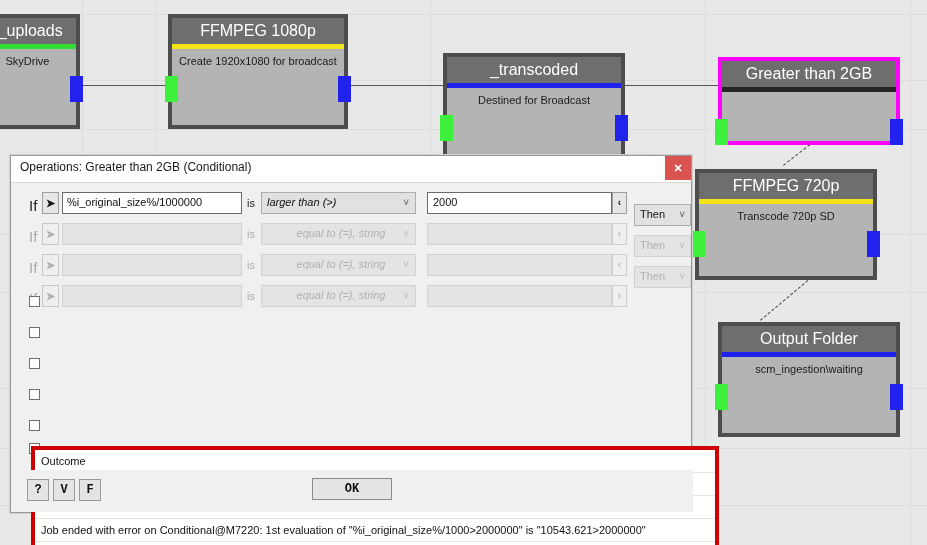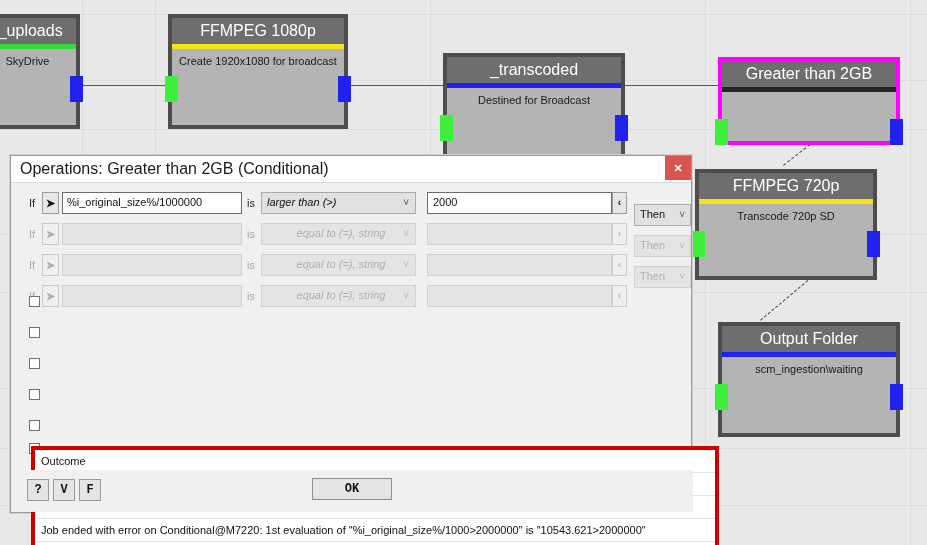--- a/index.html
+++ b/index.html
@@ -30,27 +30,27 @@
   .wire{position:absolute;height:1px;background:#555;}
   .dwire{position:absolute;transform-origin:0 0;height:0;
     border-top:1px dashed #444;}
 
   
   #dialog{position:absolute;left:10px;top:155px;width:682px;height:358px;
     background:#f0f0f0;border:1px solid #9a9a9a;box-sizing:border-box;
     box-shadow:0 0 0 1px #cfcfcf;}
   #titlebar{height:26px;background:#ffffff;border-bottom:1px solid #d8d8d8;
     position:relative;}
-  #titlebar .ttxt{position:absolute;left:9px;top:4px;font-size:16px;color:#1a1a1a;}
+  #titlebar .ttxt{position:absolute;left:9px;top:4px;font-size:12px;color:#1a1a1a;}
   #closebtn{position:absolute;right:0px;top:0px;width:26px;height:24px;
     background:#d9534f;color:#fff;font-size:11px;font-weight:bold;
     text-align:center;line-height:24px;cursor:pointer;}
 
   .crow{position:absolute;left:0;width:682px;height:30px;}
-  .c-if{position:absolute;left:18px;top:7px;font-size:11px;color:#222;}
+  .c-if{position:absolute;left:18px;top:7px;font-size:15px;color:#222;}
   .c-if.dim{color:#a9a9a9;}
   .c-arrow{position:absolute;left:31px;top:2px;width:17px;height:22px;
     background:#e6e6e6;border:1px solid #9e9e9e;box-sizing:border-box;
     font-size:11px;font-weight:bold;text-align:center;line-height:20px;color:#111;}
   .c-arrow.dim{color:#b0b0b0;border-color:#c8c8c8;background:#efefef;}
   .c-expr{position:absolute;left:51px;top:2px;width:180px;height:22px;
     background:#fff;border:1px solid #6b6b6b;box-sizing:border-box;
     font-size:11px;color:#111;padding:3px 0 0 4px;overflow:hidden;white-space:nowrap;}
   .c-expr.dim{background:#e4e4e4;border:1px solid #d2d2d2;}
   .c-is{position:absolute;left:236px;top:7px;font-size:11px;color:#222;}

